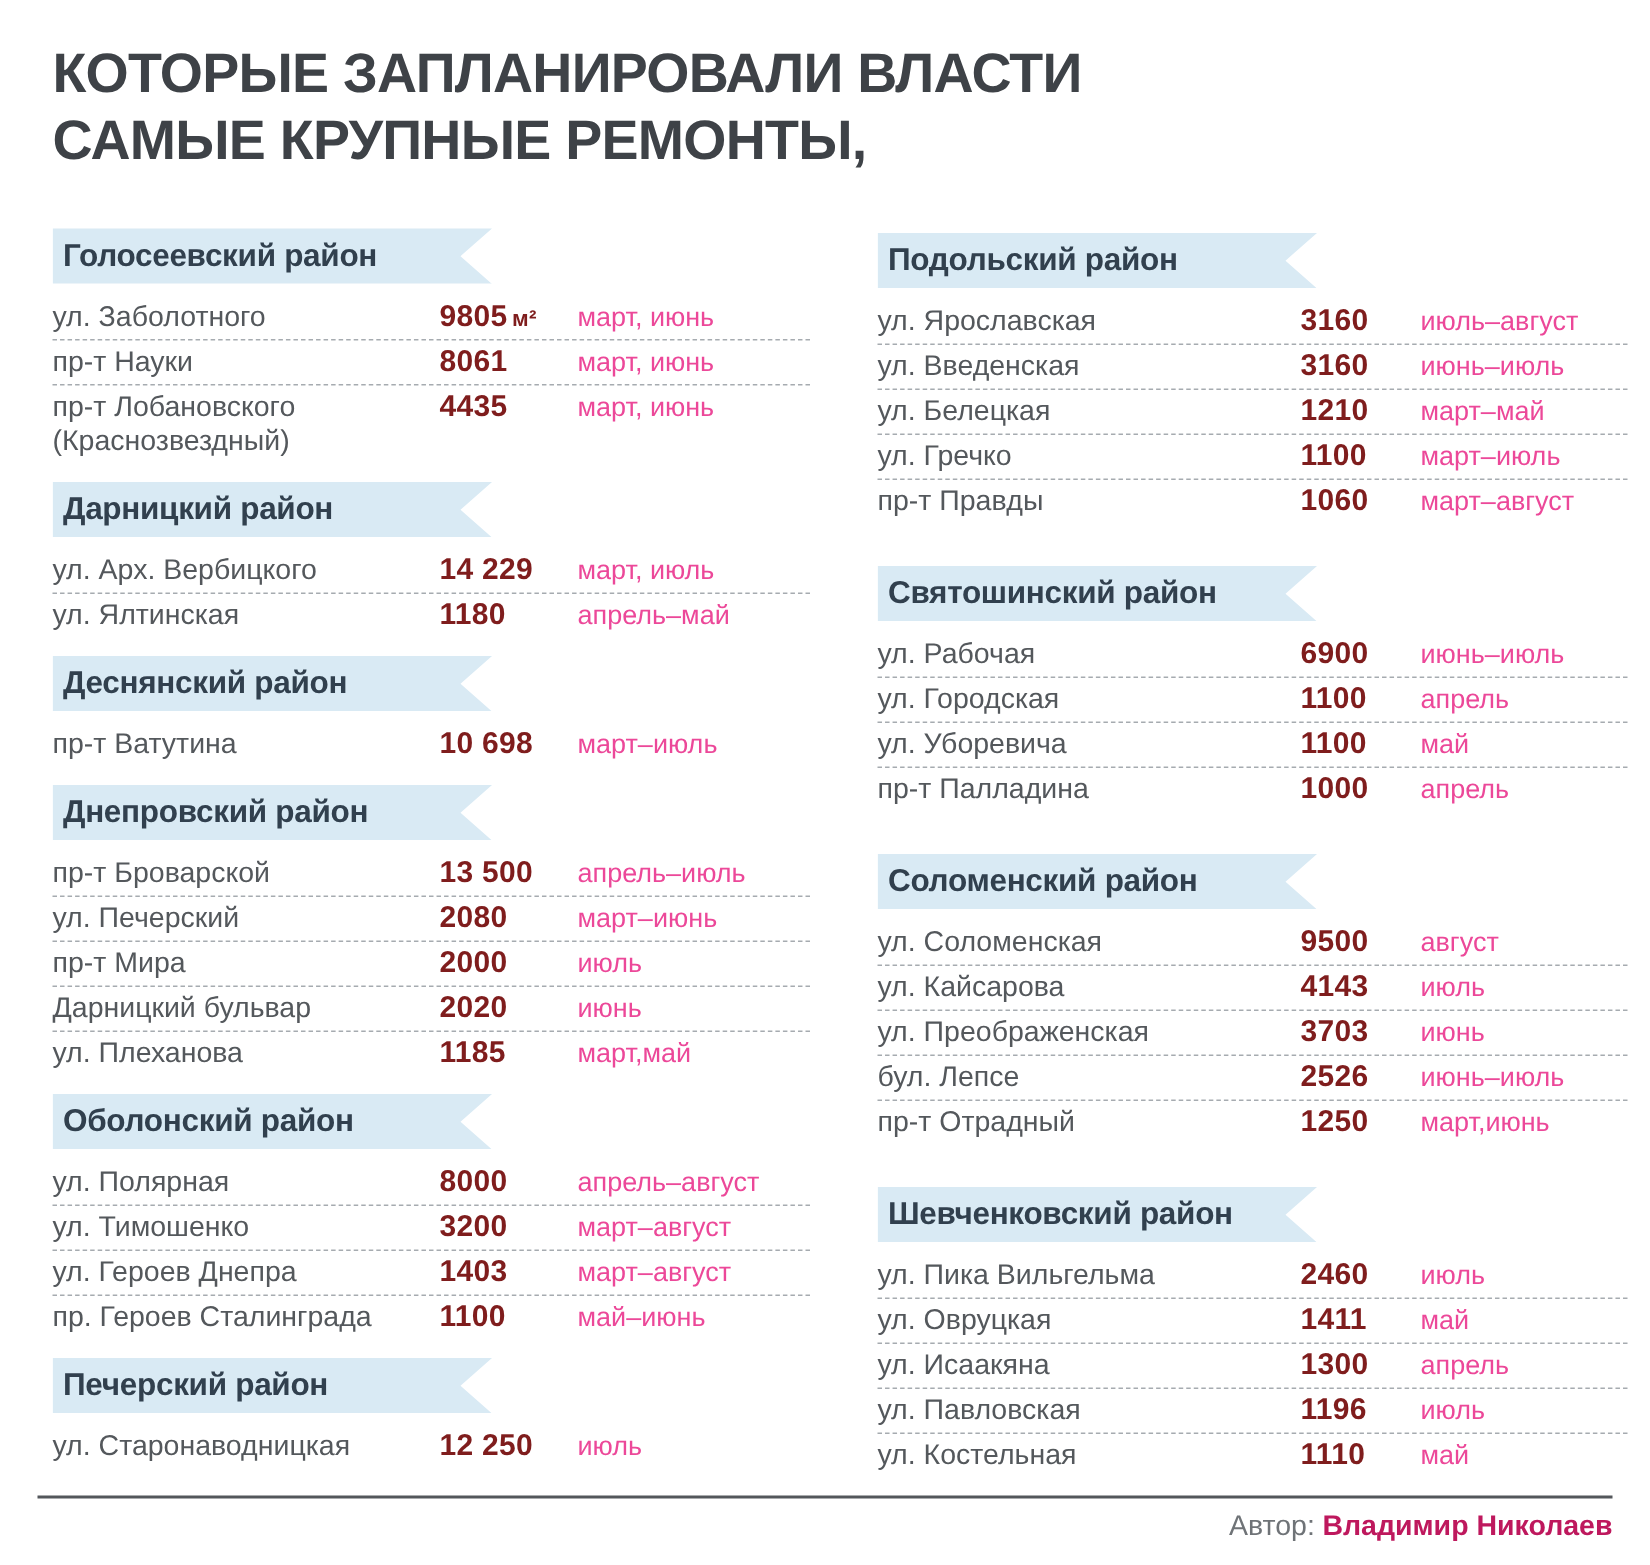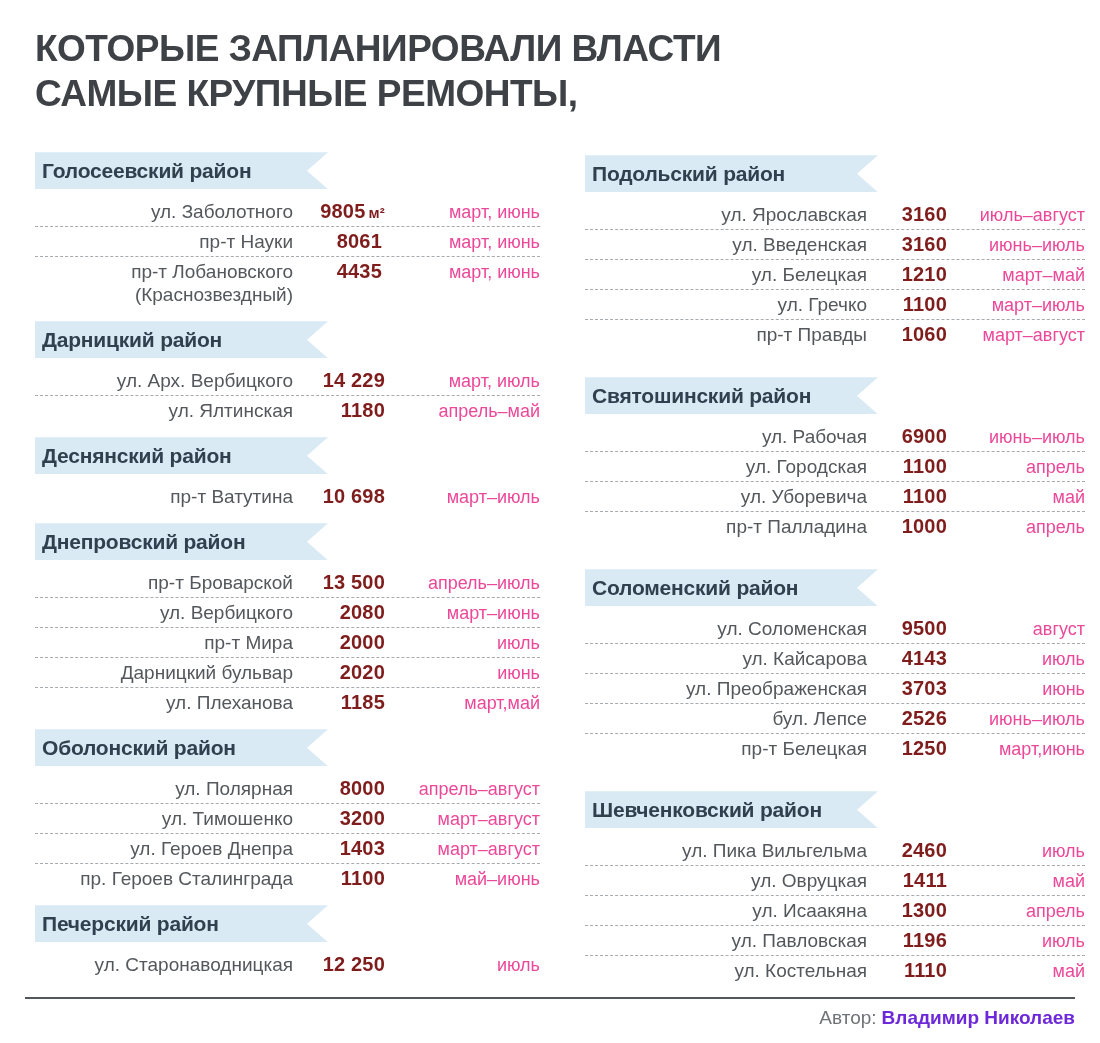--- a/index.html
+++ b/index.html
@@ -44,21 +44,20 @@
     font-weight: 700;
     letter-spacing: -0.2px;
     color: #31404e;
   }
   .row {
     display: grid;
     grid-template-columns: 258px 92px 1fr;
     align-items: baseline;
     padding: 3px 0 3px 0;
     border-bottom: 1px dashed #a6abb0;
-    text-align: right;
   }
   .col-right .row { grid-template-columns: 282px 80px 1fr; }
   .rows .row:last-child { border-bottom: none; }
   .street {
     font-size: 19px;
     line-height: 23px;
     color: #54585c;
   }
   .street2 { display: block; }
   .num {
@@ -81,21 +80,21 @@
     top: 997px;
     border-top: 2px solid #53575b;
   }
   .credit {
     position: absolute;
     right: 25px;
     top: 1007px;
     font-size: 19px;
   }
   .credit-label { color: #6f7377; }
-  .credit-name { color: #6d28d9; font-weight: 800; margin-left: 5px; }
+  .credit-name { color: #be185d; font-weight: 800; margin-left: 5px; }
 </style>
 </head>
 <body>
 
 <div class="page">
 
   <div class="title">
     <div>КОТОРЫЕ ЗАПЛАНИРОВАЛИ ВЛАСТИ</div>
     <div>САМЫЕ КРУПНЫЕ РЕМОНТЫ,</div>
   </div>
@@ -162,21 +161,21 @@
         <div class="ribbon">
           <span class="ribbon-text">Днепровский район</span>
         </div>
         <div class="rows">
           <div class="row">
             <span class="street"><span>пр-т Броварской</span></span>
             <span class="num"><span>13 500</span></span>
             <span class="months">апрель–июль</span>
           </div>
           <div class="row">
-            <span class="street"><span>ул. Вербицкого</span></span>
+            <span class="street"><span>ул. Печерский</span></span>
             <span class="num"><span>2080</span></span>
             <span class="months">март–июнь</span>
           </div>
           <div class="row">
             <span class="street"><span>пр-т Мира</span></span>
             <span class="num"><span>2000</span></span>
             <span class="months">июль</span>
           </div>
           <div class="row">
             <span class="street"><span>Дарницкий бульвар</span></span>
@@ -316,21 +315,21 @@
             <span class="street"><span>ул. Преображенская</span></span>
             <span class="num"><span>3703</span></span>
             <span class="months">июнь</span>
           </div>
           <div class="row">
             <span class="street"><span>бул. Лепсе</span></span>
             <span class="num"><span>2526</span></span>
             <span class="months">июнь–июль</span>
           </div>
           <div class="row">
-            <span class="street"><span>пр-т Белецкая</span></span>
+            <span class="street"><span>пр-т Отрадный</span></span>
             <span class="num"><span>1250</span></span>
             <span class="months">март,июнь</span>
           </div>
         </div>
       </section>
 
       <section class="section">
         <div class="ribbon">
           <span class="ribbon-text">Шевченковский район</span>
         </div>

